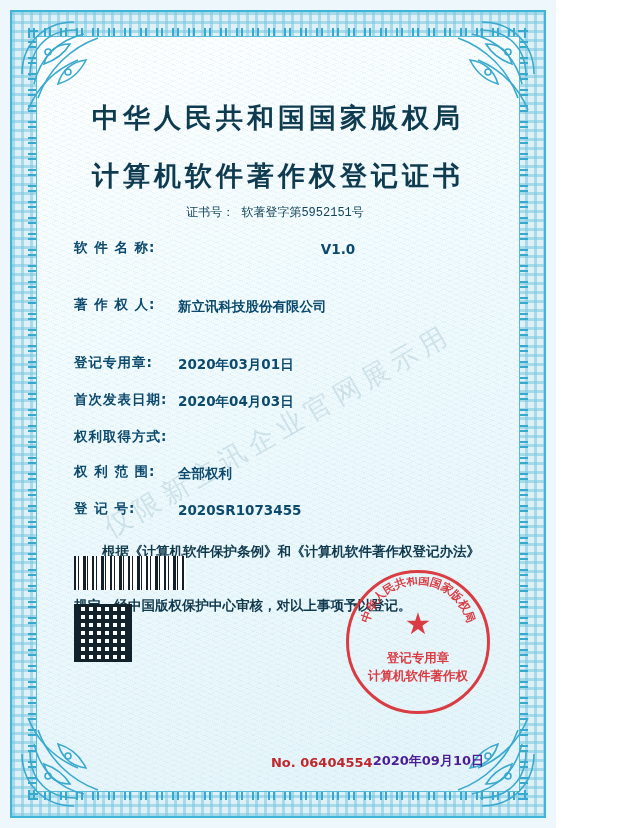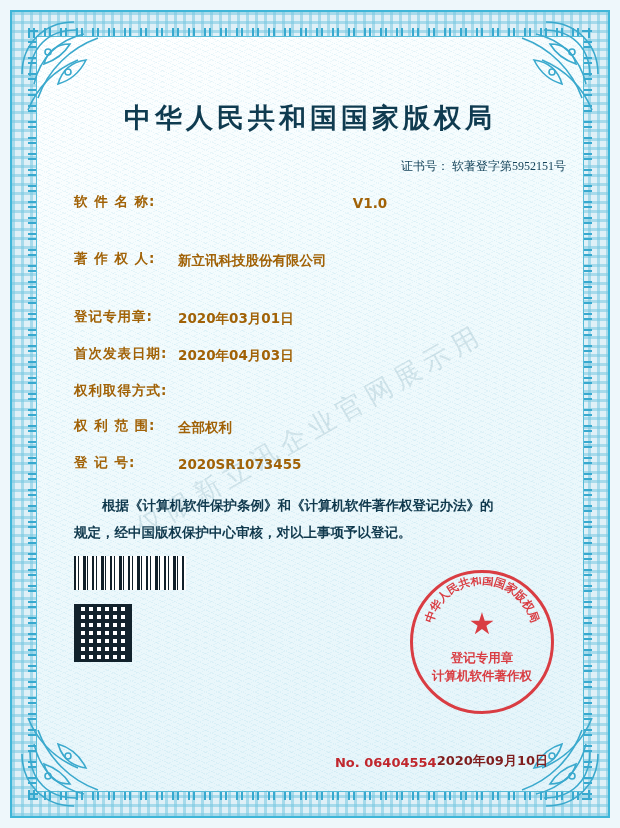--- a/index.html
+++ b/index.html
@@ -5,21 +5,21 @@
   html, body {
     margin: 0;
     padding: 0;
     background: #ffffff;
   }
   body {
     font-family: "Liberation Sans", sans-serif;
   }
   .certificate {
     position: relative;
-    width: 620px;
+    width: 556px;
     height: 828px;
     overflow: hidden;
     background: #eef7fb;
   }
 
   
   .frame-outer {
     position: absolute;
     left: 10px; top: 10px; right: 10px; bottom: 10px;
     border: 2px solid #3fb6d8;
@@ -93,34 +93,34 @@
   }
   .title-main {
     font-size: 27px;
     margin-top: 48px;
   }
   .title-sub {
     font-size: 27px;
     margin-top: 22px;
   }
   .cert-no {
-    text-align: right;
+    text-align: center;
     font-size: 12px;
-    margin-top: 22px;
+    margin-top: 10px;
     padding-right: 6px;
     color: #14435a;
-    font-family: Liberation Serif, serif;
+    font-family: Liberation Mono, monospace;
   }
 
   .fields {
     margin-top: 18px;
     padding-left: 26px;
     padding-right: 10px;
     font-size: 13.5px;
-    color: #a16207;
+    color: #0c4a6e;
   }
   .field-row {
     display: flex;
     align-items: flex-start;
     margin-bottom: 17px;
   }
   .field-label {
     width: 104px;
     flex: 0 0 104px;
     font-family: "DejaVu Sans", sans-serif;
@@ -220,21 +220,21 @@
     right: 48px;
     bottom: 58px;
     display: flex;
     justify-content: flex-end;
     align-items: flex-end;
     font-size: 13px;
     font-family: "DejaVu Sans", sans-serif;
     font-weight: bold;
   }
   .serial { color: #c0272d; padding-left: 28px; }
-  .date { color: #7f1d1d; padding-right: 24px; }
+  .date { color: #4c1d95; padding-right: 24px; }
 
   
   .watermark {
     position: absolute;
     left: 50%;
     top: 52%;
     transform: translate(-50%, -50%) rotate(-30deg);
     font-size: 27px;
     letter-spacing: 6px;
     color: rgba(90, 140, 160, 0.20);
@@ -310,20 +310,21 @@
         <path d="M14 96 C24 72 40 56 64 46"></path>
         <circle cx="34" cy="38" r="3"></circle>
         <circle cx="54" cy="58" r="3"></circle>
       </g>
     </svg>
   </div>
 
   <div class="content">
 
     <div class="title-main">中华人民共和国国家版权局</div>
+    <div class="title-sub">计算机软件著作权登记证书</div>
 
     <div class="cert-no">证书号：  软著登字第5952151号</div>
 
     <div class="fields">
 
       <div class="field-row">
         <div class="field-label">软 件 名 称:</div>
         <div class="field-value">
           <span class="line2">V1.0</span>
         </div>

